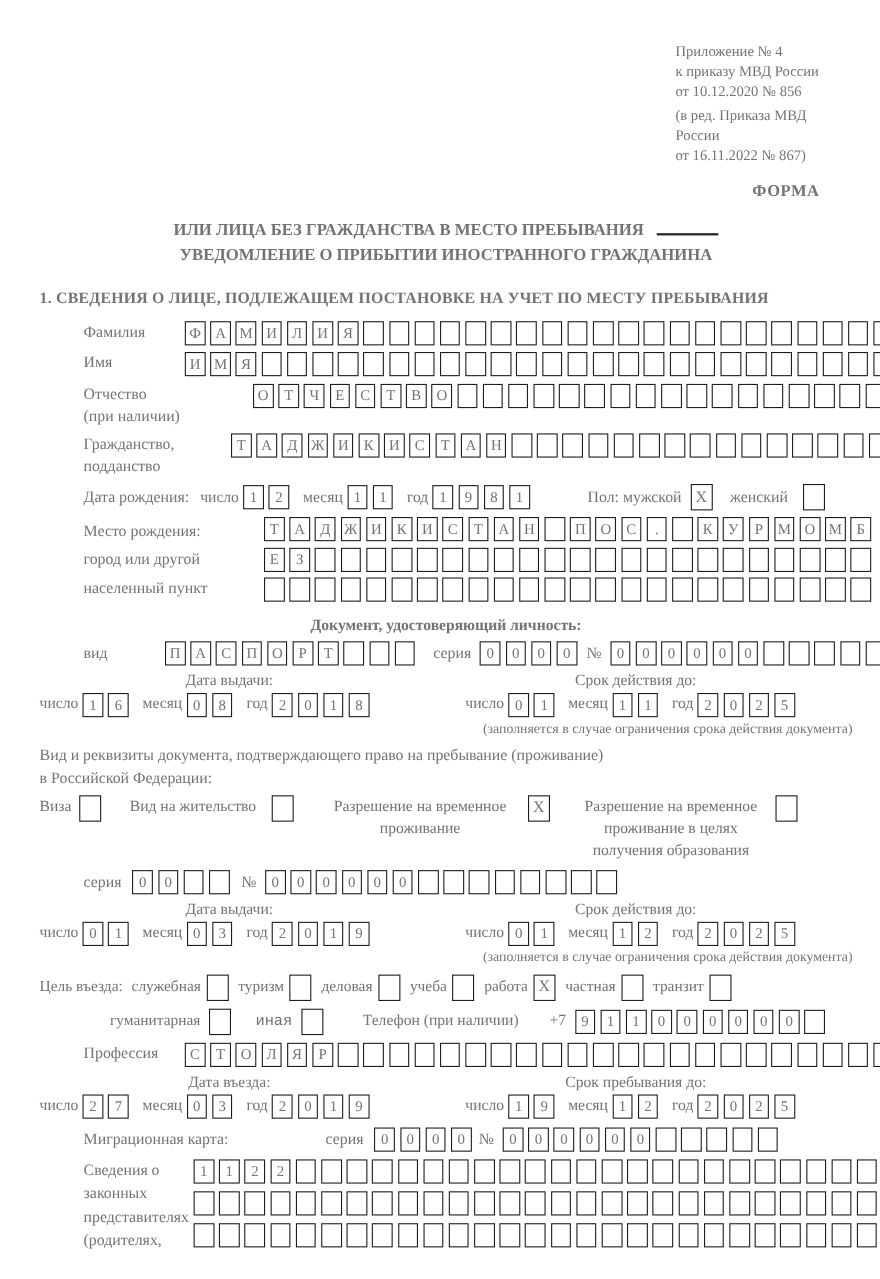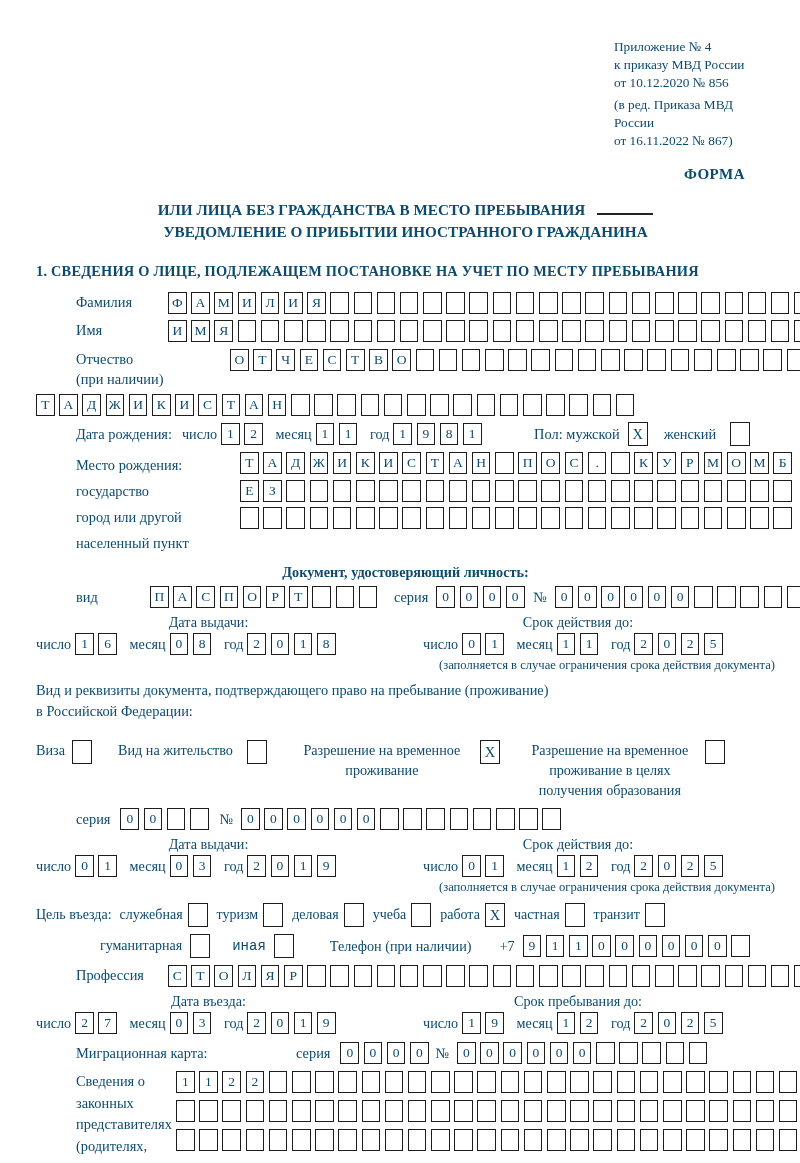--- a/index.html
+++ b/index.html
@@ -1,18 +1,18 @@
 <!DOCTYPE html>
 <html><head>
 <meta charset="utf-8">
 <style>
   * { margin:0; padding:0; box-sizing:border-box; }
   html,body { background:#ffffff; }
   .page {
-    width:800px; height:1163px; background:#ffffff; color:#0c4a6e;
+    width:800px; height:1163px; background:#ffffff; color:#737373;
     font-family:"Liberation Serif","DejaVu Serif",serif;
     position:relative; overflow:hidden; margin:0 auto;
   }
   .content { padding:38px 25px 0 36px; }
 
   .annex { margin-left:578px; font-size:13.3px; line-height:18px; }
   .annex-note { margin-top:4px; }
   .form-caption { text-align:right; padding-right:30px; font-weight:bold; font-size:15px; margin-top:16px; letter-spacing:0.5px; }
 
   .title { text-align:center; font-weight:bold; font-size:15.2px; line-height:22px; margin-top:16px; }
@@ -50,21 +50,21 @@
   .dategrp { display:flex; align-items:center; flex:0 0 auto; }
   .dategrp .dlbl { font-size:14.2px; margin-right:4px; }
   .dategrp .cells { margin-right:8px; }
   .grp-left { width:345px; }
   .grp-right { margin-left:42px; }
 
   .fill-note { text-align:right; font-size:12.6px; margin-top:3px; }
 
   .intro { font-size:14.4px; line-height:21px; margin-top:7px; }
 
-  .opts-row { display:flex; align-items:flex-start; margin-top:18px; }
+  .opts-row { display:flex; align-items:flex-start; margin-top:4px; }
   .opt { display:flex; align-items:flex-start; }
   .opt .olabel { font-size:14.2px; line-height:20px; margin-right:7px; }
   .olabel.center { text-align:center; }
 
   .purpose-row { display:flex; align-items:center; margin-top:8px; white-space:nowrap; }
   .purpose-row .plabel { font-size:14px; margin-right:5px;text-align:center; }
   .purpose-row .checkbox { margin-right:9px; }
 
   .phone-row { display:flex; align-items:center; margin-top:7px; white-space:nowrap; }
 </style>
@@ -191,20 +191,24 @@
           <span class="cell"></span>
           <span class="cell"></span>
           <span class="cell"></span>
           <span class="cell"></span>
           <span class="cell"></span>
           <span class="cell"></span>
         </span>
     </div>
 
     <div class="frow mt5">
+      <span class="flabel w134">
+        <span style="display:block">Гражданство,</span>
+        <span style="display:block">подданство</span>
+      </span>
       <span class="cells">
           <span class="cell">Т</span>
           <span class="cell">А</span>
           <span class="cell">Д</span>
           <span class="cell">Ж</span>
           <span class="cell">И</span>
           <span class="cell">К</span>
           <span class="cell">И</span>
           <span class="cell">С</span>
           <span class="cell">Т</span>
@@ -251,21 +255,20 @@
       </span>
       <span class="flabel" style="margin-right:8px;">Пол: мужской</span>
       <span class="checkbox">X</span>
       <span class="flabel" style="margin:0 14px 0 16px;">женский</span>
       <span class="checkbox"></span>
     </div>
 
     <div class="frow mt6">
       <span class="flabel w164">
         <span style="display:block;line-height:26px;">Место рождения:</span>
-        <span style="display:block;line-height:26px;">государство</span>
         <span style="display:block;line-height:26px;">город или другой</span>
         <span style="display:block;line-height:26px;">населенный пункт</span>
       </span>
       <span class="stack">
         <span class="cells">
             <span class="cell">Т</span>
             <span class="cell">А</span>
             <span class="cell">Д</span>
             <span class="cell">Ж</span>
             <span class="cell">И</span>

